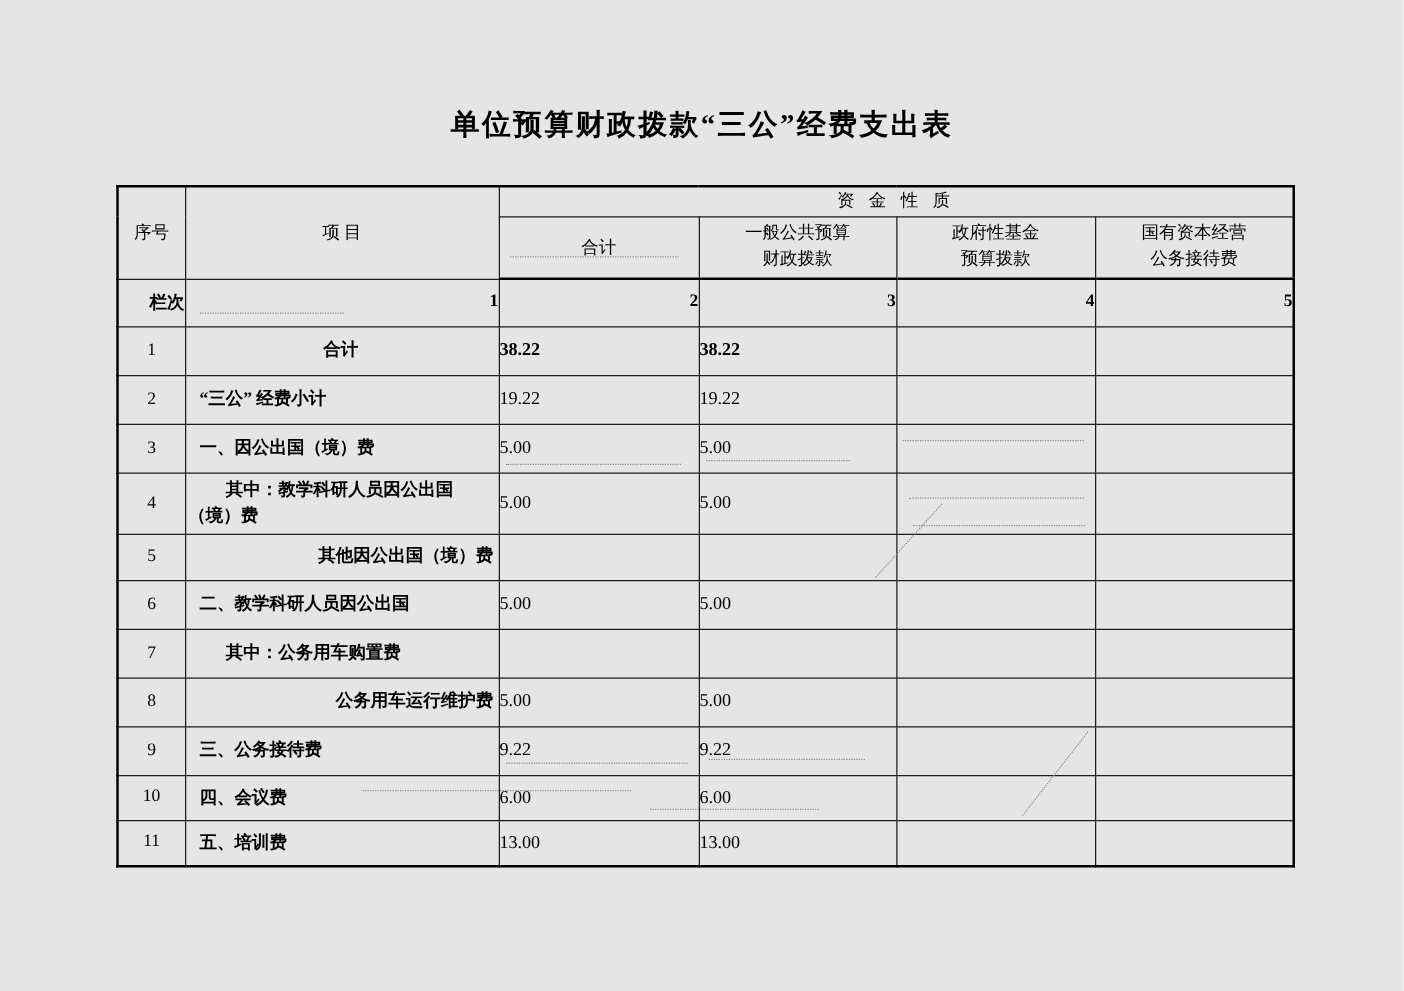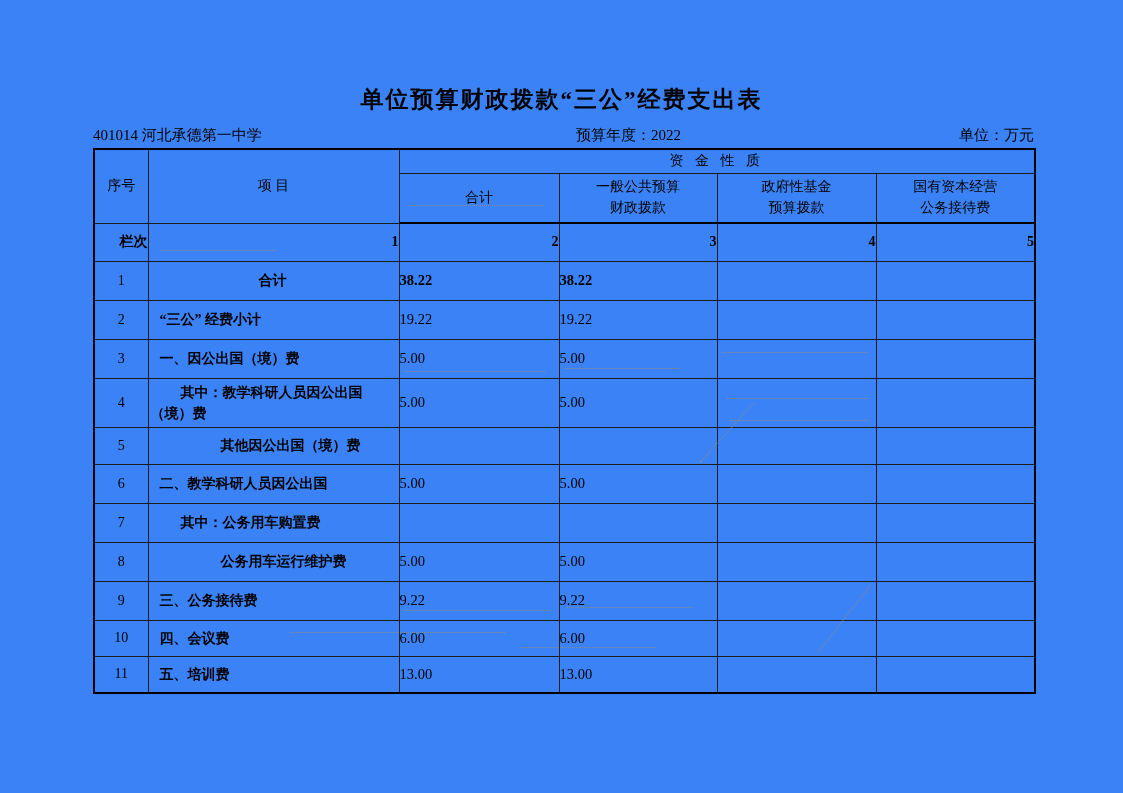--- a/index.html
+++ b/index.html
@@ -6,21 +6,21 @@
     margin: 0;
     padding: 0;
     background: #ffffff;
     font-family: "Liberation Serif", "DejaVu Serif", serif;
     color: #000;
   }
   .page {
     position: relative;
     width: 1123px;
     height: 793px;
-    background: #3b82f6;
+    background: #e5e5e5;
     overflow: hidden;
   }
   .doc-title {
     position: absolute;
     top: 84px;
     left: 0;
     width: 1123px;
     text-align: center;
     font-size: 23px;
     font-weight: bold;
@@ -71,21 +71,21 @@
 
   td.serial { text-align: center; font-size: 14px; }
   td.item {
     text-align: left;
     font-weight: bold;
     padding: 2px 4px 2px 2px;
     line-height: 1.5;
   }
   td.item.L0 { text-indent: 9px; }
   td.item.L1 { text-indent: 30px; margin-left: 28px; }
-  td.item.L2 { text-indent: 70px; }
+  td.item.L2 { text-indent: 70px; text-align: right; }
   td.item.item-center { text-align: center; text-indent: 0; }
   td.val {
     text-align: left;
     padding-right: 14px;
     font-size: 14.5px;
   }
   tr.row-total td.val, tr.row-total td.item { font-weight: bold; }
 
   
   .dot {
@@ -96,25 +96,20 @@
   }
   .diag { transform-origin: left center; }
 </style>
 </head>
 <body>
 
 <div class="page">
 
   <div class="doc-title">单位预算财政拨款“三公”经费支出表</div>
 
-  <div class="meta-line">
-    <span class="meta-org">401014 河北承德第一中学</span>
-    <span class="meta-year">预算年度：2022</span>
-    <span class="meta-unit">单位：万元</span>
-  </div>
 
   <table class="budget-table">
     <colgroup>
       <col style="width:54px">
       <col style="width:251px">
       <col style="width:160px">
       <col style="width:158px">
       <col style="width:159px">
       <col style="width:159px">
     </colgroup>

